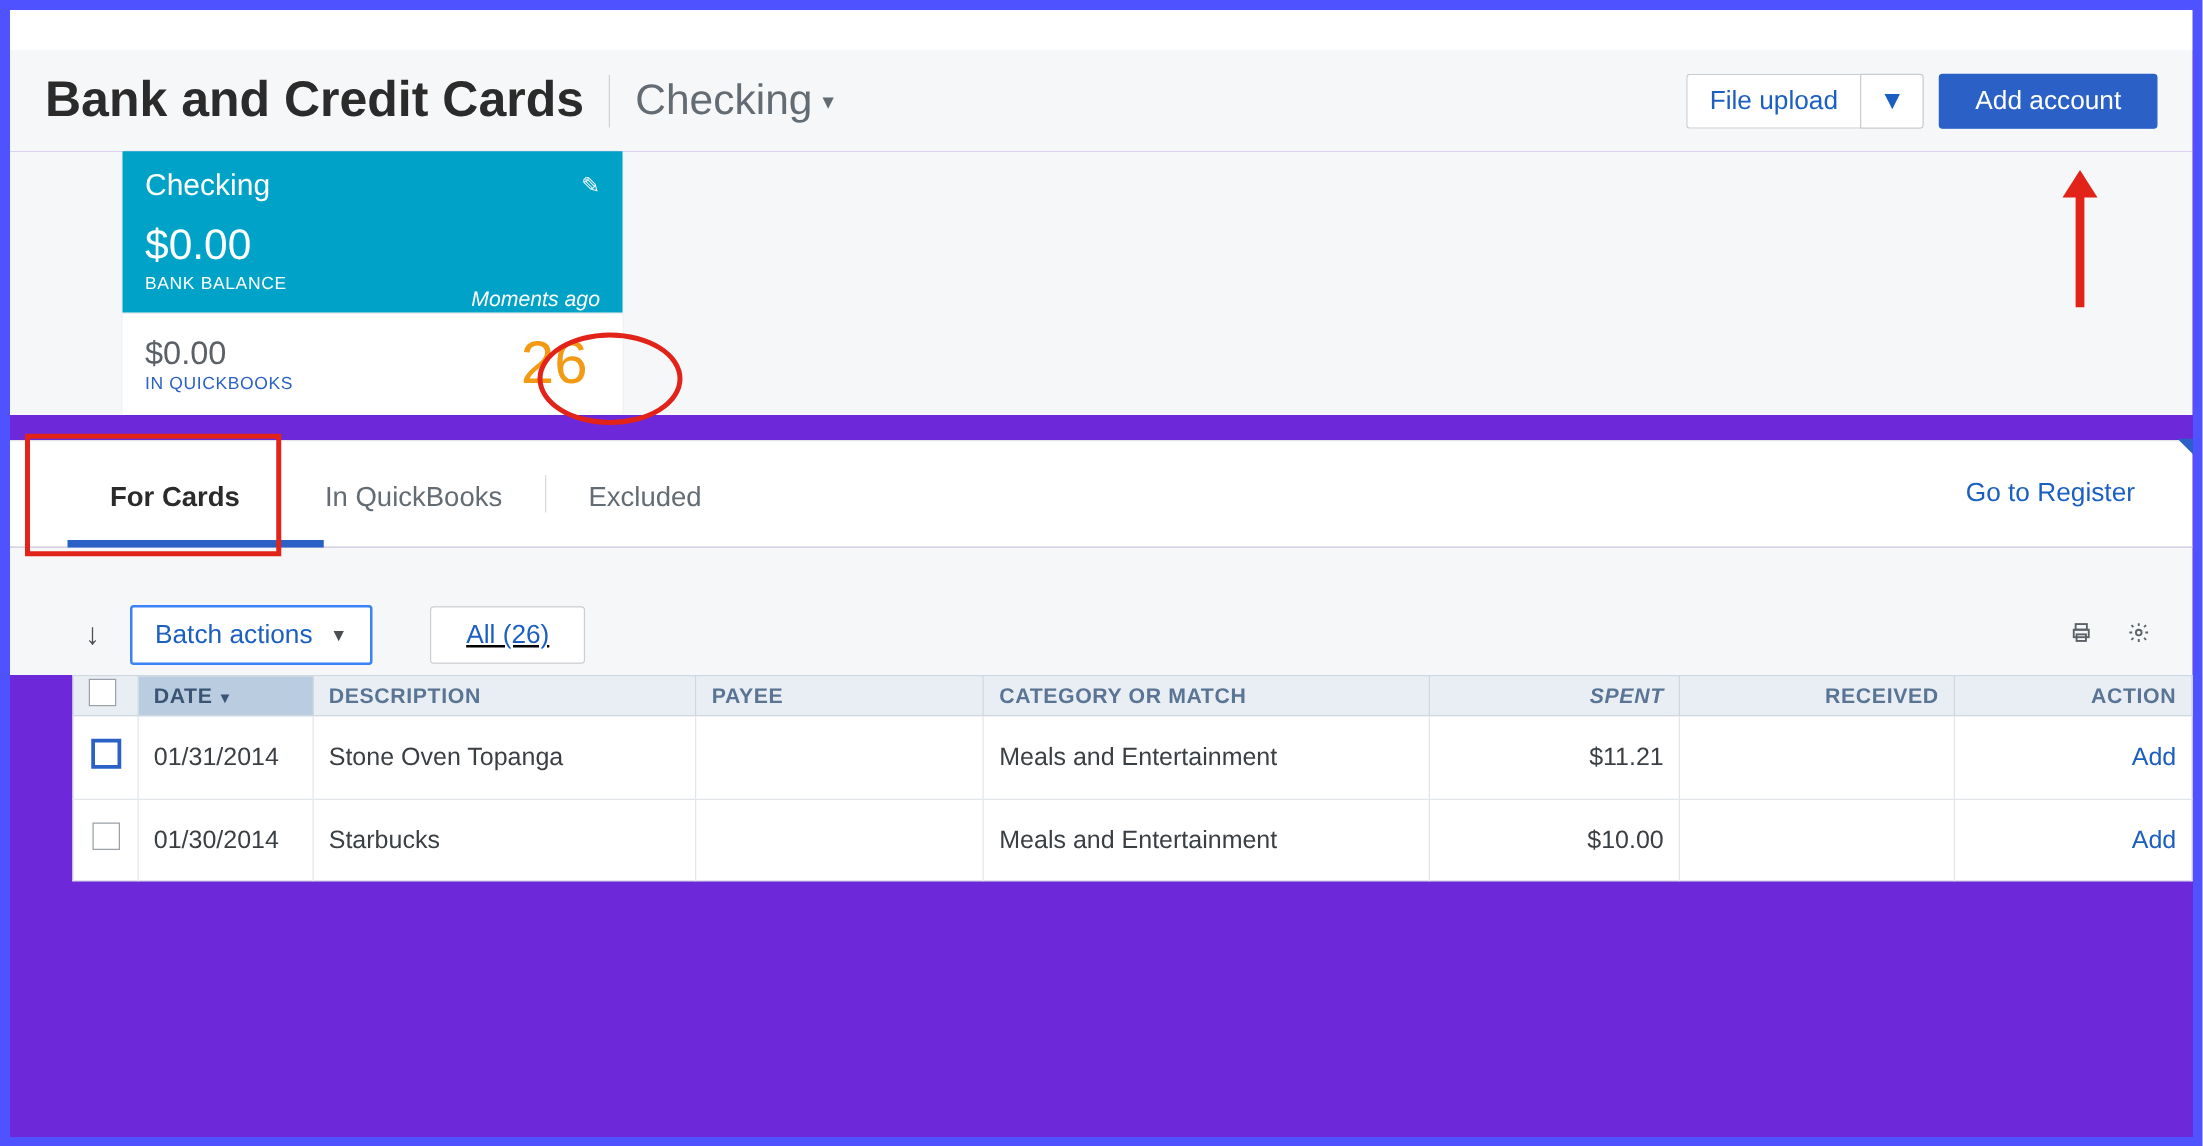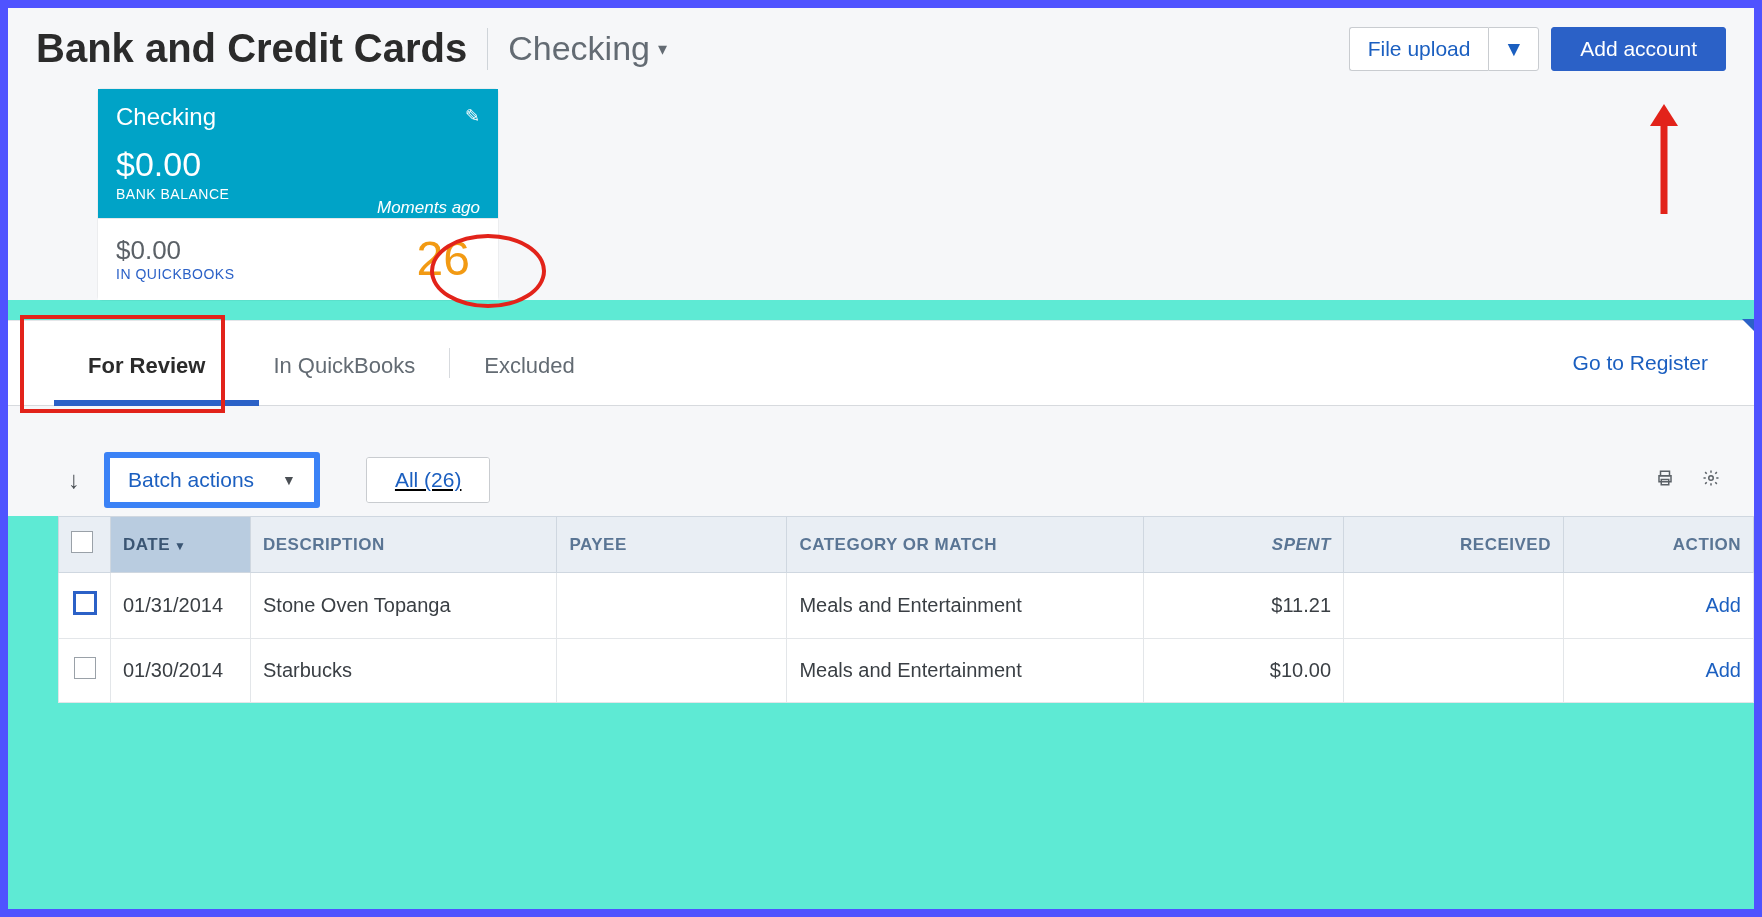--- a/index.html
+++ b/index.html
@@ -1,18 +1,18 @@
 <!DOCTYPE html>
 <html><head>
 <meta charset="utf-8">
 <style>
   * { box-sizing: border-box; margin: 0; padding: 0; }
   html, body { height: 100%; font-family: -apple-system, BlinkMacSystemFont, "Segoe UI", Helvetica, Arial, sans-serif; background: #fff; }
   body { border: 8px solid #4f53ff; overflow: hidden; position: relative; }
-  .app { position: absolute; inset: 0; background: #5eead4; overflow-y: scroll; }
+  .app { position: absolute; inset: 0; background: #6d28d9; overflow-y: scroll; margin-top: 32px; }
 
   
   .header { display: flex; align-items: center; padding: 18px 28px 18px 28px; background: #f6f7f9; }
   .page-title { font-size: 40px; font-weight: 600; color: #2b2b2b; }
   .divider-v { width: 1px; height: 42px; background: #cfd4d9; margin: 0 20px; }
   .account-select { display: flex; align-items: center; font-size: 34px; color: #636b73; cursor: pointer; }
   .account-select .caret { margin-left: 8px; font-size: 18px; color: #636b73; }
   .header-spacer { flex: 1; }
   .btn { font-size: 21px; padding: 9px 18px; border-radius: 3px; border: 1px solid #c9ccd0; background: #fff; color: #1b5fc0; cursor: pointer; }
   .btn-group { display: flex; }
@@ -45,33 +45,33 @@
   .tab.active { font-weight: 700; color: #2b2b2b; }
   .tab-underline { position: absolute; left: 46px; bottom: -1px; height: 6px; background: #2b61c7; }
   .tab-divider { width: 1px; height: 30px; background: #d7dade; }
   .tabs-spacer { flex: 1; }
   .goto { color: #1b5fc0; font-size: 21px; cursor: pointer; padding-right: 18px; }
   .tabs-wrap .corner { position:absolute; right:-2px; top:-2px; width:0; height:0; border-top: 14px solid #2b61c7; border-left: 14px solid transparent; }
 
   
   .toolbar { background: #f6f7f9; padding: 46px 28px 8px 60px; display: flex; align-items: center; gap: 16px; }
   .sort-arrow { font-size: 24px; color: #4a4f54; margin-right: 8px; }
-  .dd { background: #fff; border: 6px solid #3b82f6; border-radius: 3px; padding: 10px 18px; font-size: 21px; color: #1b5fc0; display: flex; align-items: center; gap: 28px; cursor: pointer; }
+  .dd { background: #fff; border: 2px solid #3b82f6; border-radius: 3px; padding: 10px 18px; font-size: 21px; color: #1b5fc0; display: flex; align-items: center; gap: 14px; cursor: pointer; }
   .dd .caret { font-size: 14px; color: #4a4f54; }
   .seg { display: flex; margin-left: 30px; border: 1px solid #c9ccd0; border-radius: 3px; overflow: hidden; text-decoration: underline; }
   .seg .sbtn { padding: 10px 28px; font-size: 21px; background: #fff; cursor: pointer; }
   .seg .sbtn + .sbtn { border-left: 1px solid #c9ccd0; }
   .seg .sbtn.blue { color: #1b5fc0; }
   .seg .sbtn.green { color: #1a9b55; }
   .toolbar-spacer { flex: 1; }
   .icon-btn { color: #5b6167; font-size: 18px; cursor: pointer; padding: 6px; }
 
   
   .table { width: calc(100% - 50px); margin-left: 50px; border-collapse: collapse; background: #fff; }
-  .table th { background: #e9eef4; color: #5a7594; font-size: 17px; font-weight: 600; letter-spacing: 0.5px; text-align: left; padding: 14px 12px; border: 1px solid #cfd7e0; }
+  .table th { background: #e9eef4; color: #5a7594; font-size: 17px; font-weight: 600; letter-spacing: 0.5px; text-align: left; padding: 2px 12px; border: 1px solid #cfd7e0; }
   .table th.sorted { background: #b9cce0; color: #3a5573; }
   .table th.right, .table td.right { text-align: right; }
   .table td { padding: 18px 12px; font-size: 20px; color: #3a3f44; border: 1px solid #e3e6e9; vertical-align: middle; }
   .chk { width: 22px; height: 22px; border: 1px solid #9aa1a8; display: inline-block; background: #fff; }
   .chk.big { width: 24px; height: 24px; border: 3px solid #2b61c7; }
   .action-link { color: #1b5fc0; cursor: pointer; }
   .sort-caret { font-size: 12px; margin-left: 4px; }
 
   .col-chk { width: 52px; text-align: center; }
   .col-date { width: 140px; }
@@ -122,21 +122,21 @@
         </div>
         <div class="count">26</div>
       </div>
 
       <div class="ann-oval" style="width:116px; height:74px; right:-48px; bottom:-8px;"></div>
     </div>
   </div>
 
   <div class="tabs-wrap">
     <div class="corner"></div>
-    <div class="tab active">For Review</div>
+    <div class="tab active">For Cards</div>
     <div class="tab">In QuickBooks</div>
     <div class="tab-divider"></div>
     <div class="tab">Excluded</div>
     <div class="tabs-spacer"></div>
     <div class="goto">Go to Register</div>
     <div class="tab-underline" style="width:205px;"></div>
     <div class="ann-rect" style="left:12px; top:-6px; width:205px; height:98px;"></div>
   </div>
 
   <div class="toolbar">

